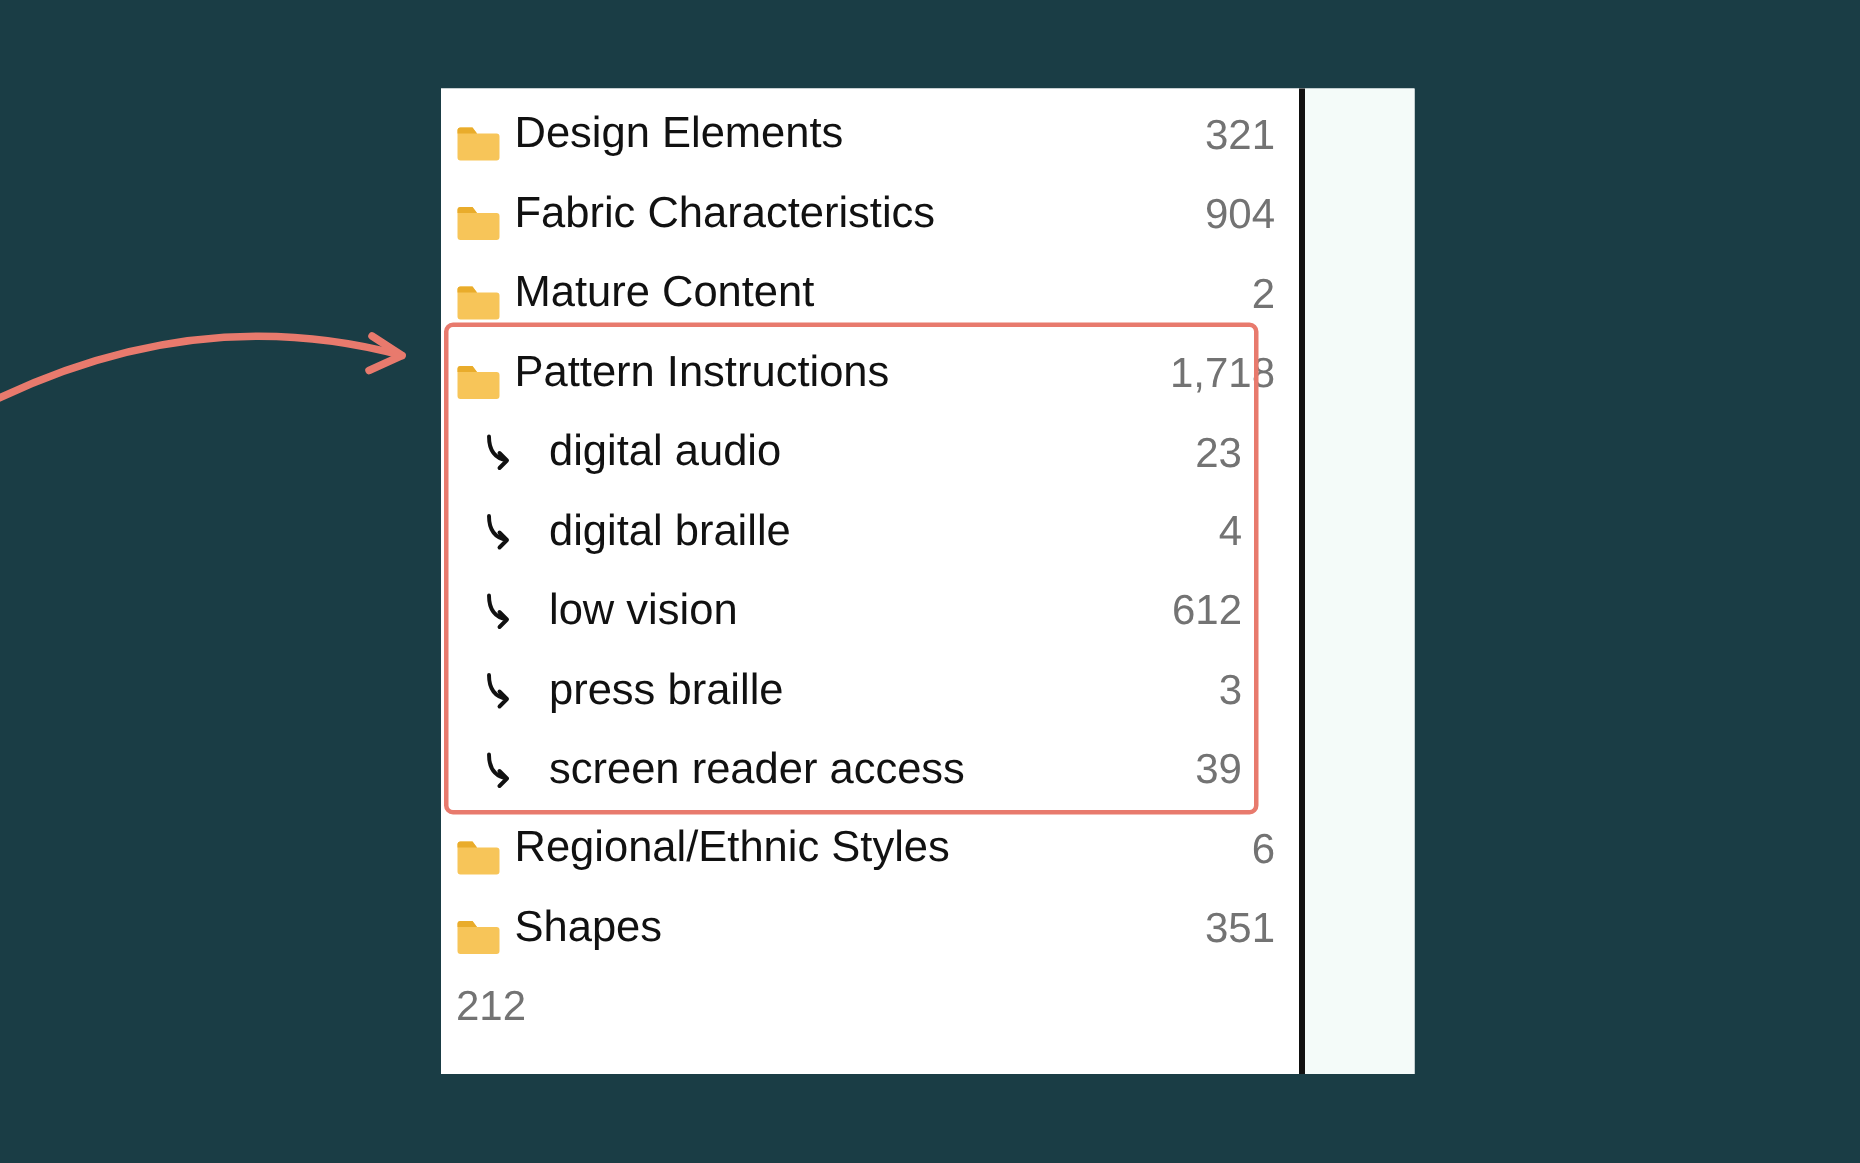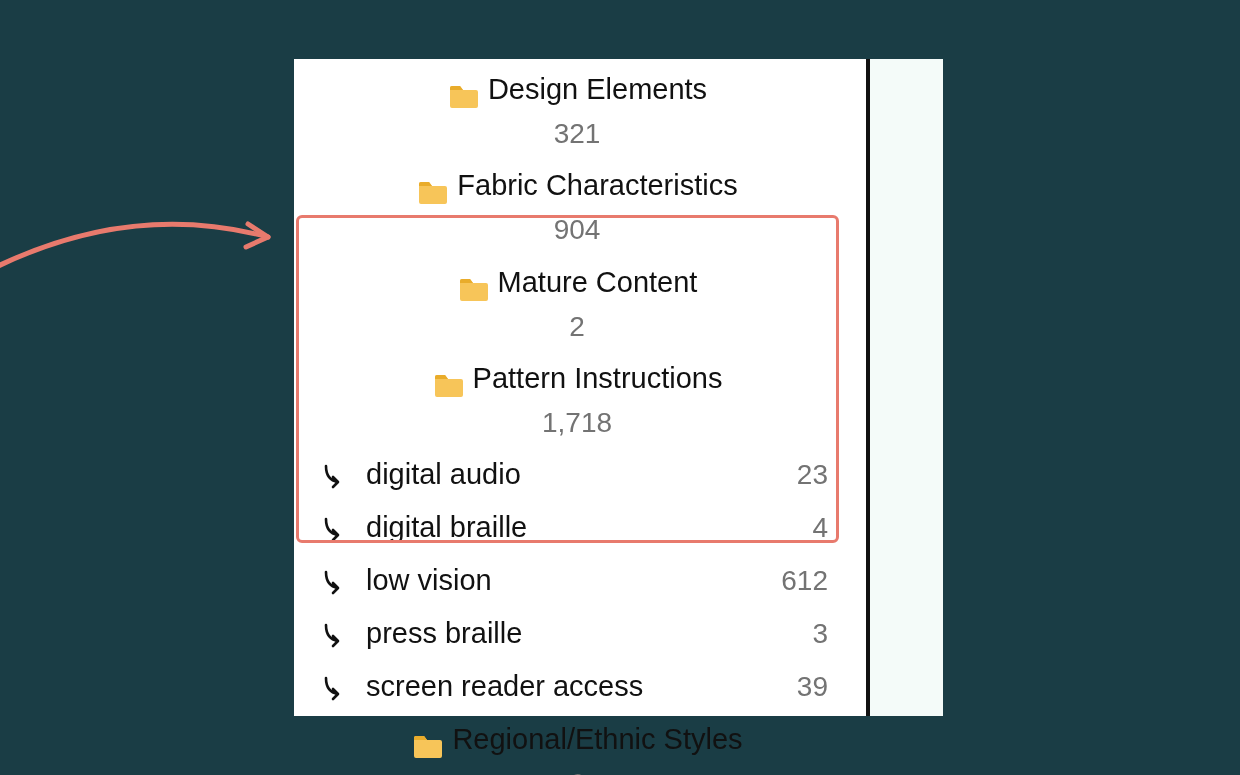--- a/index.html
+++ b/index.html
@@ -36,21 +36,20 @@
     }
     .category-row {
       display: flex;
       align-items: center;
       justify-content: space-between;
       padding: 4px 14px 4px 10px;
       font-size: 29px;
       color: #111;
       line-height: 1.55;
       cursor: pointer;
-      flex-direction: column;
     }
     .category-row .left {
       display: flex;
       align-items: center;
       gap: 9px;
     }
     .folder-icon {
       width: 30px;
       height: 25px;
       flex-shrink: 0;
@@ -235,20 +234,21 @@
     </div>
 
     <div class="category-row">
       <span class="left">
         <span class="folder-icon">
           <svg viewBox="0 0 30 25">
               <path d="M1 4 Q1 2 3 2 L11 2 L14 6 L27 6 Q29 6 29 8 L29 22 Q29 24 27 24 L3 24 Q1 24 1 22 Z" fill="#f7c559"></path>
               <path d="M1 4 Q1 2 3 2 L11 2 L14 6 L1 6 Z" fill="#e9ac2b"></path>
             </svg>
         </span>
+        <span>Shapes</span>
       </span>
       <span class="count">351</span>
     </div>
 
     <div class="category-row">
       <span class="count">212</span>
     </div>
 
   </div>
   <div class="gutter-right"></div>

